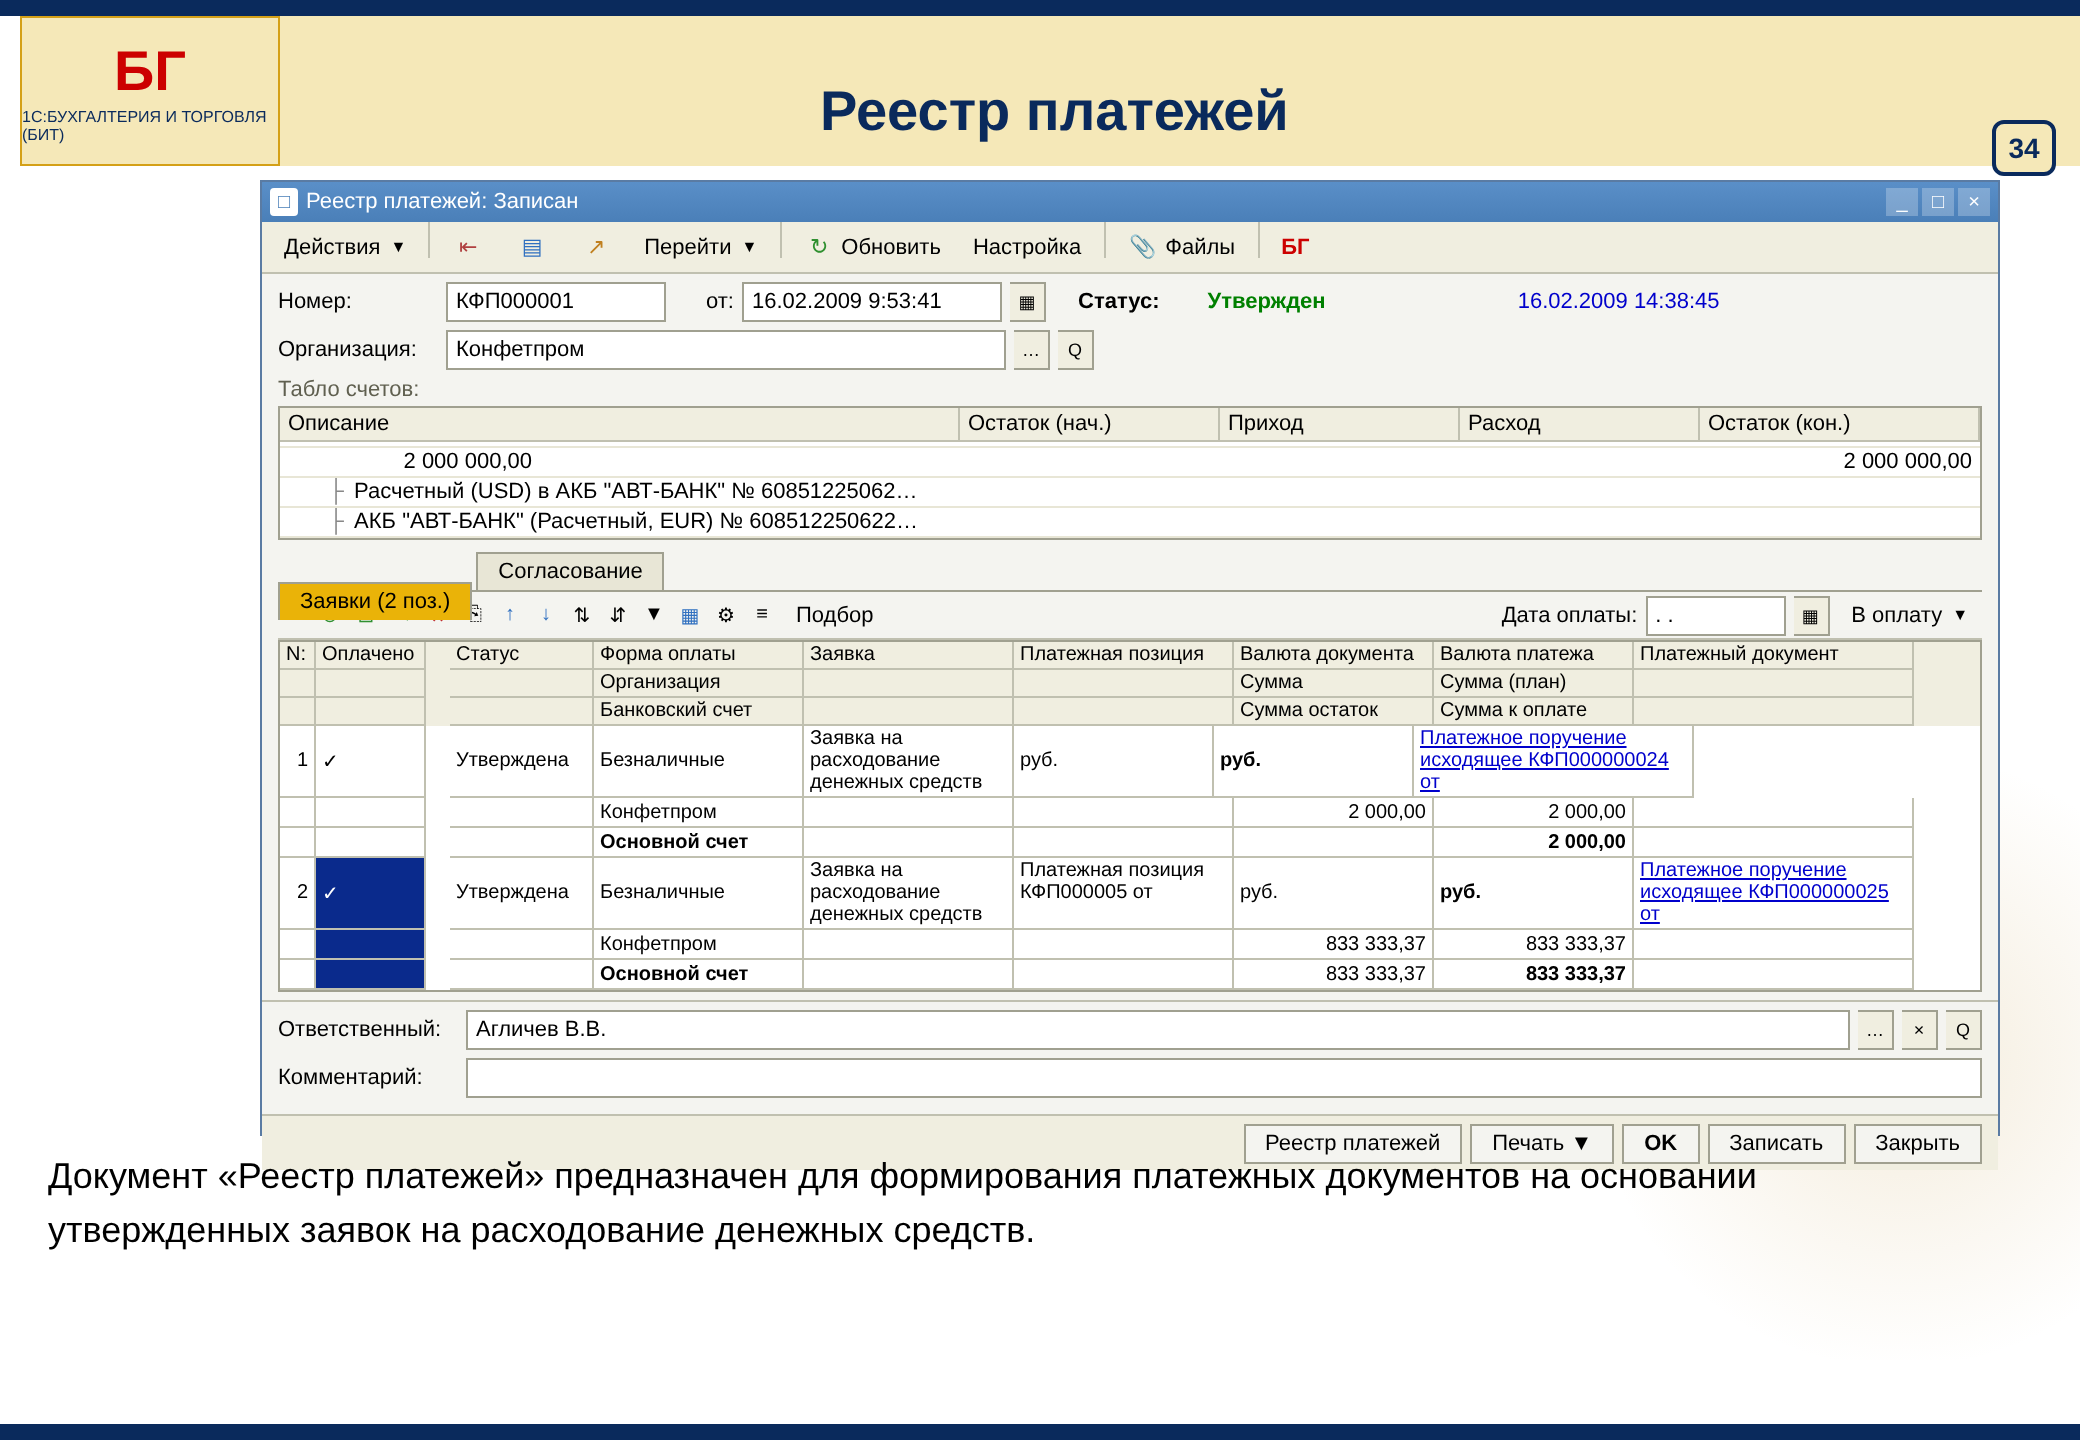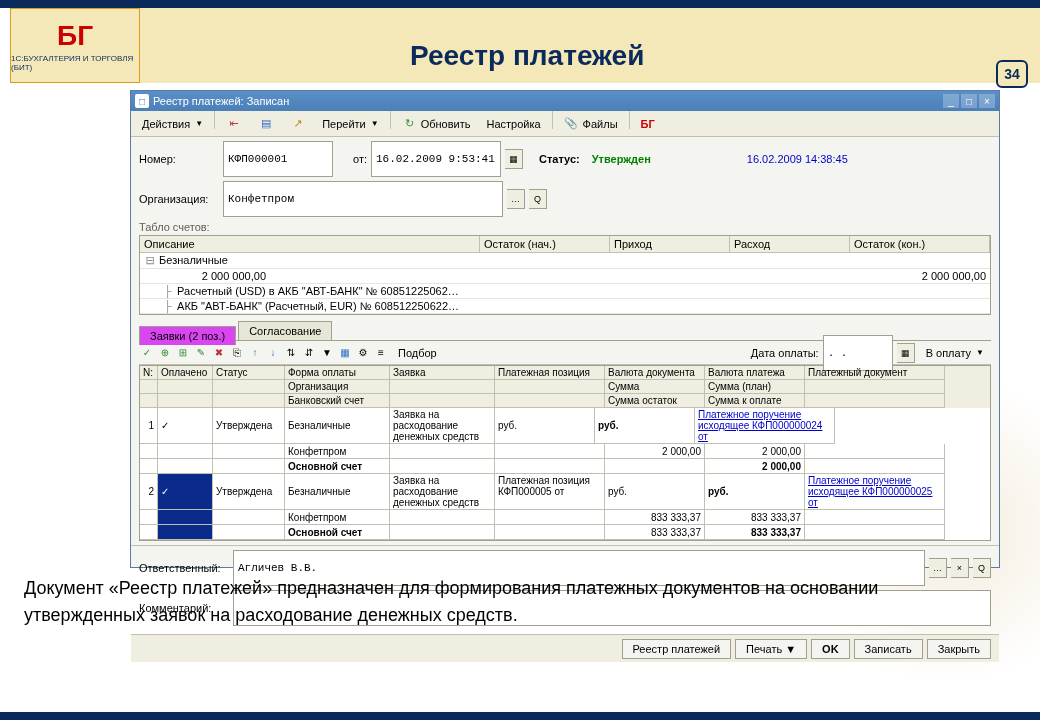--- a/index.html
+++ b/index.html
@@ -23,54 +23,54 @@
 .toolbar { height: 26px; background: #f0eee0; border-bottom:1px solid #c0c0b0; display:flex; padding:0 4px; gap:2px; font-size:11px;}
 .tbtn { padding:2px 6px; border:1px solid transparent; display:inline-flex; align-items:center; gap:3px; cursor:default;}
 .tbtn .dd { font-size:8px; margin-left:2px;}
 .tico { width:16px; height:16px; display:inline-flex; align-items:center; justify-content:center; font-size:11px;}
 .sep { width:1px; height:18px; background:#c0c0b0; margin:0 2px;}
 .logo-sm { color:#cc0000; font-weight:bold; font-size:11px;}
 
 .form-area { padding:4px 8px; background:#f4f4f0;}
 .frow { display:flex; align-items:center; margin-bottom:4px; gap:4px;}
 .lbl { width:80px; font-size:11px;}
-.inp { height:36px; border:1px solid #a0a090; background:#fff; padding:0 4px; font-size:11px; display:flex; align-items:center;font-family:Liberation Mono, monospace;}
+.inp { height:20px; border:1px solid #a0a090; background:#fff; padding:0 4px; font-size:11px; display:flex; align-items:center;}
 .inpbtn { width:18px; height:20px; border:1px solid #a0a090; border-left:none; background:#f0eee0; display:inline-flex; align-items:center; justify-content:center; font-size:9px; cursor:default;}
-.status-val { color:#008000; font-weight:bold; margin-left:8px;}
+.status-val { color:#008000; font-weight:bold; margin-left:20px;}
 .timestamp { color:#0000cc; margin-left:92px;}
 
 .section-lbl { font-size:11px; margin:4px 0 2px 0; color:#606050;}
 .acct-table { width:100%; border:1px solid #a0a090; background:#fff; font-size:11px;}
 .acct-hdr { display:flex; background:#f0eee0; border-bottom:1px solid #c0c0b0;}
 .acct-hdr > div { padding:2px 4px; border-right:1px solid #c0c0b0;}
 .acct-body { max-height:70px; overflow:auto;}
 .acct-row { display:flex; border-bottom:1px solid #e8e6d6;}
 .acct-row > div { padding:1px 4px;}
 .tree-ico { display:inline-block; width:12px; text-align:center; color:#888;}
 
 .tabs { display:flex; margin-top:6px; border-bottom:1px solid #a0a090;}
 .tab { padding:3px 10px; border:1px solid #a0a090; border-bottom:none; background:#e8e6d6; margin-right:2px; cursor:default; font-size:11px;}
-.tab.active { background:#d946ef; position:relative; top:5px;}
+.tab.active { background:#eab308; position:relative; top:15px;}
 
 .subtoolbar { height:24px; display:flex; align-items:center; gap:2px; padding:2px 0; border-bottom:1px solid #c0c0b0;}
 .sico { width:16px; height:16px; display:inline-flex; align-items:center; justify-content:center; font-size:10px; cursor:default;}
 .pay-date-area { margin-left:auto; display:flex; align-items:center; gap:4px; font-size:11px;}
 
 .grid { width:100%; background:#fff; border:1px solid #a0a090; font-size:10px;}
 .ghdr-row { display:flex; background:#f0eee0;}
 .ghdr-row > div { border-right:1px solid #c0c0b0; border-bottom:1px solid #c0c0b0; padding:1px 3px; display:flex; align-items:center; overflow:hidden;}
 .gbody-row { display:flex; background:#fff;}
 .gbody-row > div { border-right:1px solid #c0c0b0; border-bottom:1px solid #c0c0b0; padding:1px 3px; display:flex; align-items:center; overflow:hidden; min-height:15px;}
 .gbody-row.sub > div { font-size:10px;}
 .sel-cell { background:#0a2a8c !important; color:#fff;}
 .num-r { justify-content:flex-end;}
 .bold { font-weight:bold;}
 .link { color:#0000cc; text-decoration:underline;}
 
-.c-n{width:18px;} .c-paid{width:55px;} .c-stat{width:72px;} .c-form{width:105px;} .c-req{width:105px;} .c-pos{width:110px;} .c-cur1{width:100px;} .c-cur2{width:100px;} .c-doc{width:140px;}
+.c-n{width:18px;} .c-paid{width:55px;} .c-stat{width:72px;margin-left:12px;} .c-form{width:105px;} .c-req{width:105px;} .c-pos{width:110px;} .c-cur1{width:100px;} .c-cur2{width:100px;} .c-doc{width:140px;}
 
 .resp-area { padding:4px 8px; border-top:1px solid #c0c0b0; margin-top:auto;}
 .btn-bar { height:28px; background:#f0eee0; border-top:1px solid #c0c0b0; display:flex; align-items:center; justify-content:flex-end; gap:4px; padding:0 8px; font-size:11px;}
 .btn { padding:3px 10px; border:1px solid #a0a090; background:#f4f4f0; cursor:default;}
 
 .description { position:absolute; left:24px; right:36px; top:575px; font-size:18px; color:#000; line-height:1.5;}
 .description .r { color:#cc0000;}
 .bg-img { position:absolute; right:0; bottom:40px; width:300px; height:300px; background:radial-gradient(circle at 70% 50%, rgba(200,160,80,.2), transparent 60%); z-index:-1;}
 .bot-stripe { position:absolute; bottom:0; left:0; width:100%; height:8px; background:#0a2a5c;}
 </style>
@@ -158,21 +158,20 @@
       <div class="acct-table">
         <div class="acct-hdr">
           <div style="width:340px">Описание</div>
           <div style="width:130px">Остаток (нач.)</div>
           <div style="width:120px">Приход</div>
           <div style="width:120px">Расход</div>
           <div style="flex:1">Остаток (кон.)</div>
         </div>
         <div class="acct-body" id="acct-body">
             <div class="acct-row">
-              <div style="width:340px;padding-left:4px"><span class="tree-ico">⊟</span> Безналичные</div>
               <div style="width:130px;text-align:right"></div>
               <div style="width:120px;text-align:right"></div>
               <div style="width:120px;text-align:right"></div>
               <div style="flex:1;text-align:right"></div>
             </div>
             <div class="acct-row">
               <div style="width:130px;text-align:right">2 000 000,00</div>
               <div style="width:120px;text-align:right"></div>
               <div style="width:120px;text-align:right"></div>
               <div style="flex:1;text-align:right">2 000 000,00</div>

